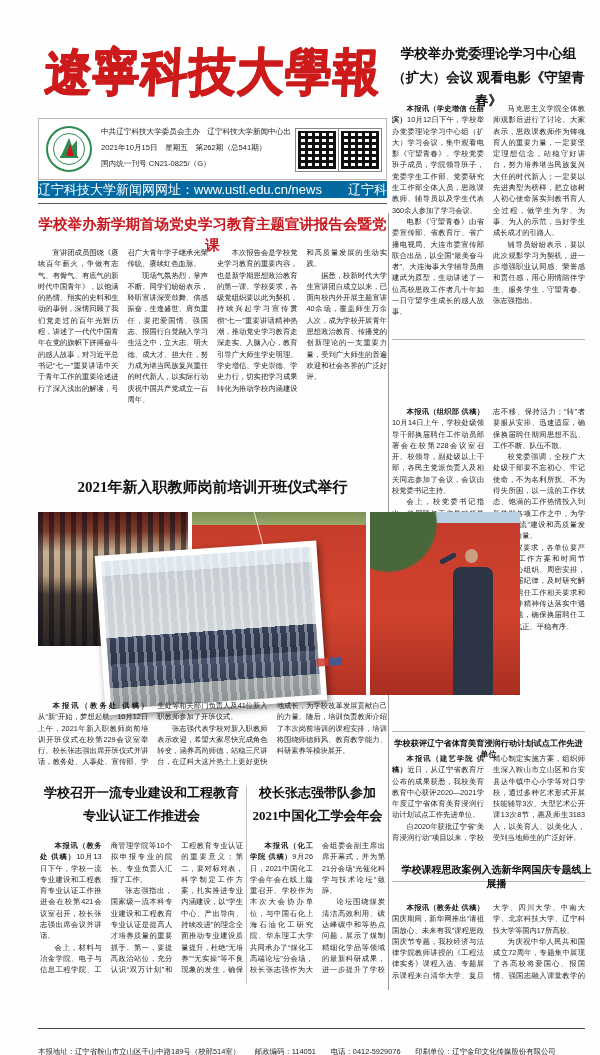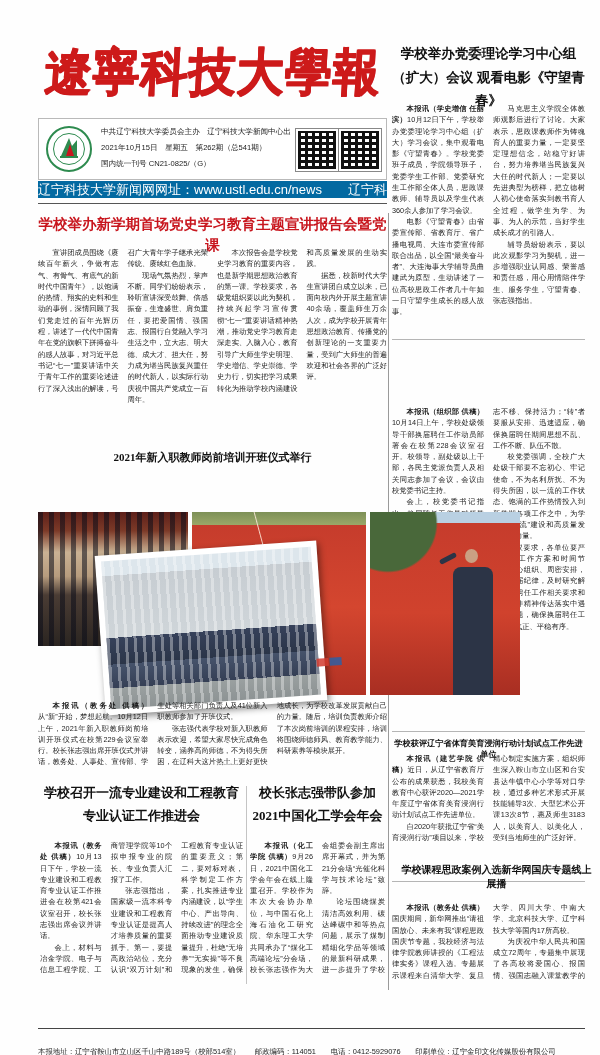--- a/index.html
+++ b/index.html
@@ -27,21 +27,21 @@
 
   
   .banner{left:38px;top:181px;width:349px;height:17px;background:#0369a1;color:#fff;
           font-size:13px;line-height:17px;text-align:center;white-space:nowrap;overflow:hidden;}
   .top-rule{left:38px;top:203px;width:349px;height:0;border-top:1px solid #555;}
 
   
   .hl{font-family:"Liberation Serif","DejaVu Serif",serif;font-weight:bold;text-align:center;color:#111;}
   .hl-red{color:#c8161e;}
   .hl-main{left:38px;top:214px;width:349px;font-size:14.5px;line-height:1.45;letter-spacing:0;}
-  .hl-photo{left:38px;top:450px;width:349px;font-size:11px;line-height:1.4;}
+  .hl-photo{left:38px;top:477px;width:349px;font-size:15px;line-height:1.4;}
   .hl-movie{left:392px;top:42px;width:193px;font-size:13.5px;line-height:1.75;}
   .hl-cadre{left:392px;top:347px;width:193px;font-size:13px;line-height:1.85;}
   .hl-majors{left:40px;top:782px;width:203px;font-size:13px;line-height:1.75;}
   .hl-chem{left:250px;top:782px;width:135px;font-size:13px;line-height:1.75;}
   .hl-aes{left:392px;top:738px;width:193px;font-size:8.2px;line-height:1.4;}
   .hl-ideo{left:392px;top:863px;width:193px;font-size:10px;line-height:1.4;margin-left:8px;}
 
   
   .body-text{font-size:7.3px;line-height:1.55;text-align:justify;color:#1d1d1d;overflow:hidden;}
   .body-text p{margin:0;text-indent:2em;}
@@ -170,21 +170,21 @@
       <div class="inset-img"></div>
       <div class="wm">
           <span class="wm-red"></span>
           <span class="wm-blue"></span>
         </div>
     </div>
   </div>
 
   <div class="abs body-text cols3 b-photo">
       <p><b>本报讯（教务处 供稿）</b>从“新”开始，梦想起航。10月12日上午，2021年新入职教师岗前培训开班仪式在校第229会议室举行。校长张志强出席开班仪式并讲话，教务处、人事处、宣传部、学生处等相关部门负责人及41位新入职教师参加了开班仪式。</p>
-      <p>张志强代表学校对新入职教师表示欢迎，希望大家尽快完成角色转变，涵养高尚师德，不为得失所困，在辽科大这片热土上更好更快地成长，为学校改革发展贡献自己的力量。随后，培训负责教师介绍了本次岗前培训的课程安排，培训将围绕师德师风、教育教学能力、科研素养等模块展开。</p>
+      <p>张志强代表学校对新入职教师表示欢迎，希望大家尽快完成角色转变，涵养高尚师德，站稳三尺讲台，在辽科大这片热土上更好更快地成长，为学校改革发展贡献自己的力量。随后，培训负责教师介绍了本次岗前培训的课程安排，培训将围绕师德师风、教育教学能力、科研素养等模块展开。</p>
     </div>
 
   <div class="abs hl hl-majors">学校召开一流专业建设和工程教育专业认证工作推进会</div>
   <div class="abs body-text cols3 b-majors">
       <p><b>本报讯（教务处 供稿）</b>10月13日下午，学校一流专业建设和工程教育专业认证工作推进会在校第421会议室召开，校长张志强出席会议并讲话。</p>
       <p>会上，材料与冶金学院、电子与信息工程学院、工商管理学院等10个拟申报专业的院长、专业负责人汇报了工作。</p>
       <p>张志强指出，国家级一流本科专业建设和工程教育专业认证是提高人才培养质量的重要抓手。第一，要提高政治站位，充分认识“双万计划”和工程教育专业认证的重要意义；第二，要对标对表，科学制定工作方案，扎实推进专业内涵建设，以“学生中心、产出导向、持续改进”的理念全面推动专业建设质量提升，杜绝“无培养”“无实操”等不良现象的发生，确保各项建设任务落地见效。</p>
     </div>
 
   <div class="abs hl hl-chem">校长张志强带队参加2021中国化工学会年会</div>

